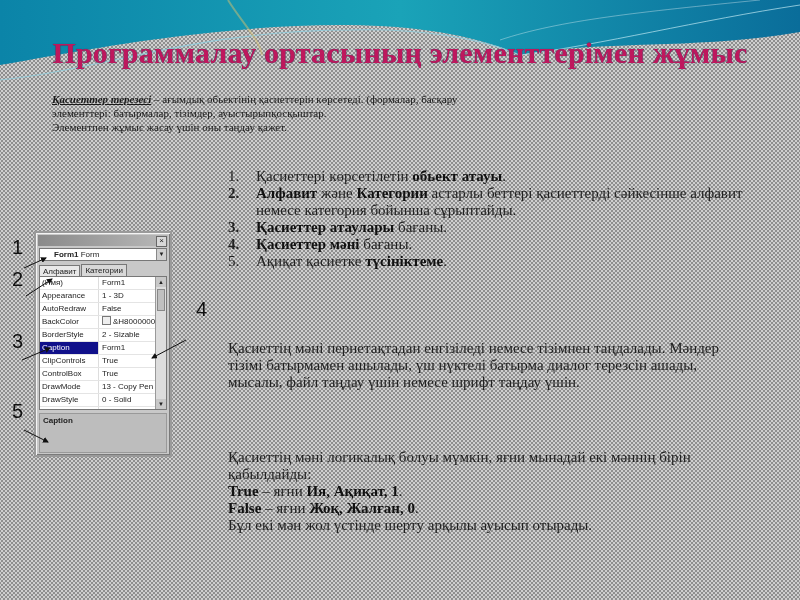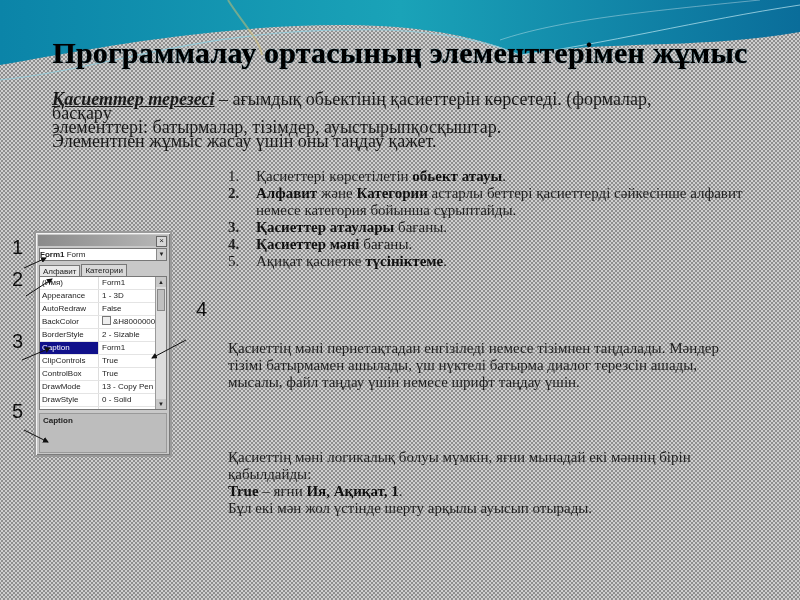--- a/index.html
+++ b/index.html
@@ -10,26 +10,26 @@
       background-image:
         repeating-linear-gradient(45deg, rgba(90,90,90,0.55) 0 1px, transparent 1px 3px),
         repeating-linear-gradient(-45deg, rgba(90,90,90,0.55) 0 1px, transparent 1px 3px);
       background-size: 4px 4px;
     }
     .header-wave {
       position: absolute; left: 0; top: 0; width: 800px; height: 150px; pointer-events: none;
     }
     .title {
       position: absolute; left: 0; top: 36px; width: 800px; text-align: center;
-      font-size: 30px; font-weight: bold; color: #000000; letter-spacing: 0.2px;
+      font-size: 30px; font-weight: bold; color: #be185d; letter-spacing: 0.2px;
       text-shadow: 0 0 1px #0a4a60;
     }
     .intro {
       position: absolute; left: 52px; top: 92px; width: 660px;
-      font-size: 18px; line-height: 14px; color: #1a1a1a;
+      font-size: 11px; line-height: 14px; color: #1a1a1a;
     }
     .intro .term { font-style: italic; font-weight: bold; text-decoration: underline; }
     .list {
       position: absolute; left: 228px; top: 168px; width: 520px;
       font-size: 15px; line-height: 17px; color: #222;
       margin: 0; padding: 0; list-style: none;
     }
     .list li { display: flex; margin: 0; }
     .list .num { width: 28px; flex: 0 0 28px; }
     .list .num.b { font-weight: bold; }
@@ -52,21 +52,21 @@
     .props .titlebar {
       height: 11px; margin: 2px; background: linear-gradient(90deg,#8a8a8a,#b8b8b8);
       position: relative;
     }
     .props .close-btn {
       position: absolute; right: 1px; top: 1px; width: 9px; height: 9px;
       background: #d8d8d8; border: 1px solid #666; font-size: 8px; line-height: 8px; text-align: center;
     }
     .props .obj-select {
       margin: 2px 3px; height: 11px; background: #fff; border: 1px solid #777; position: relative;
-      line-height: 11px; padding-left: 0; white-space: nowrap;
+      line-height: 11px; padding-left: 14px; white-space: nowrap;
     }
     .props .obj-select b { font-weight: bold; }
     .props .dd-btn {
       position: absolute; right: 0; top: 0; width: 9px; height: 11px; background: #d0d0d0;
       border-left: 1px solid #888; text-align: center; font-size: 6px; line-height: 11px;
     }
     .props .tabs { display: flex; margin: 3px 3px 0 3px; }
     .props .tab {
       border: 1px solid #777; border-bottom: none; padding: 1px 3px; background: #d8d8d8; margin-right: 1px;
     }
@@ -223,14 +223,15 @@
     <span class="num">5.</span>
     <span><span>Ақиқат қасиетке </span><b>түсініктеме</b><span>.</span></span>
   </li>
 </ol>
 
 <div class="para p1">Қасиеттің мәні пернетақтадан енгізіледі немесе тізімнен таңдалады. Мәндер тізімі батырмамен ашылады, үш нүктелі батырма диалог терезсін ашады,  мысалы, файл таңдау үшін немесе шрифт таңдау үшін.</div>
 
 <div class="para p2">
   <span>Қасиеттің мәні логикалық болуы мүмкін, яғни мынадай екі мәннің бірін қабылдайды:</span>
   <span class="indent"><b>True</b><span> – яғни </span><b>Ия, Ақиқат, 1</b><span>.</span></span>
+  <span class="indent"><b>False</b><span> – яғни </span><b>Жоқ, Жалған, 0</b><span>.</span></span>
   <span>Бұл екі мән жол үстінде шерту арқылы ауысып отырады.</span>
 </div>
 
 </body></html>

